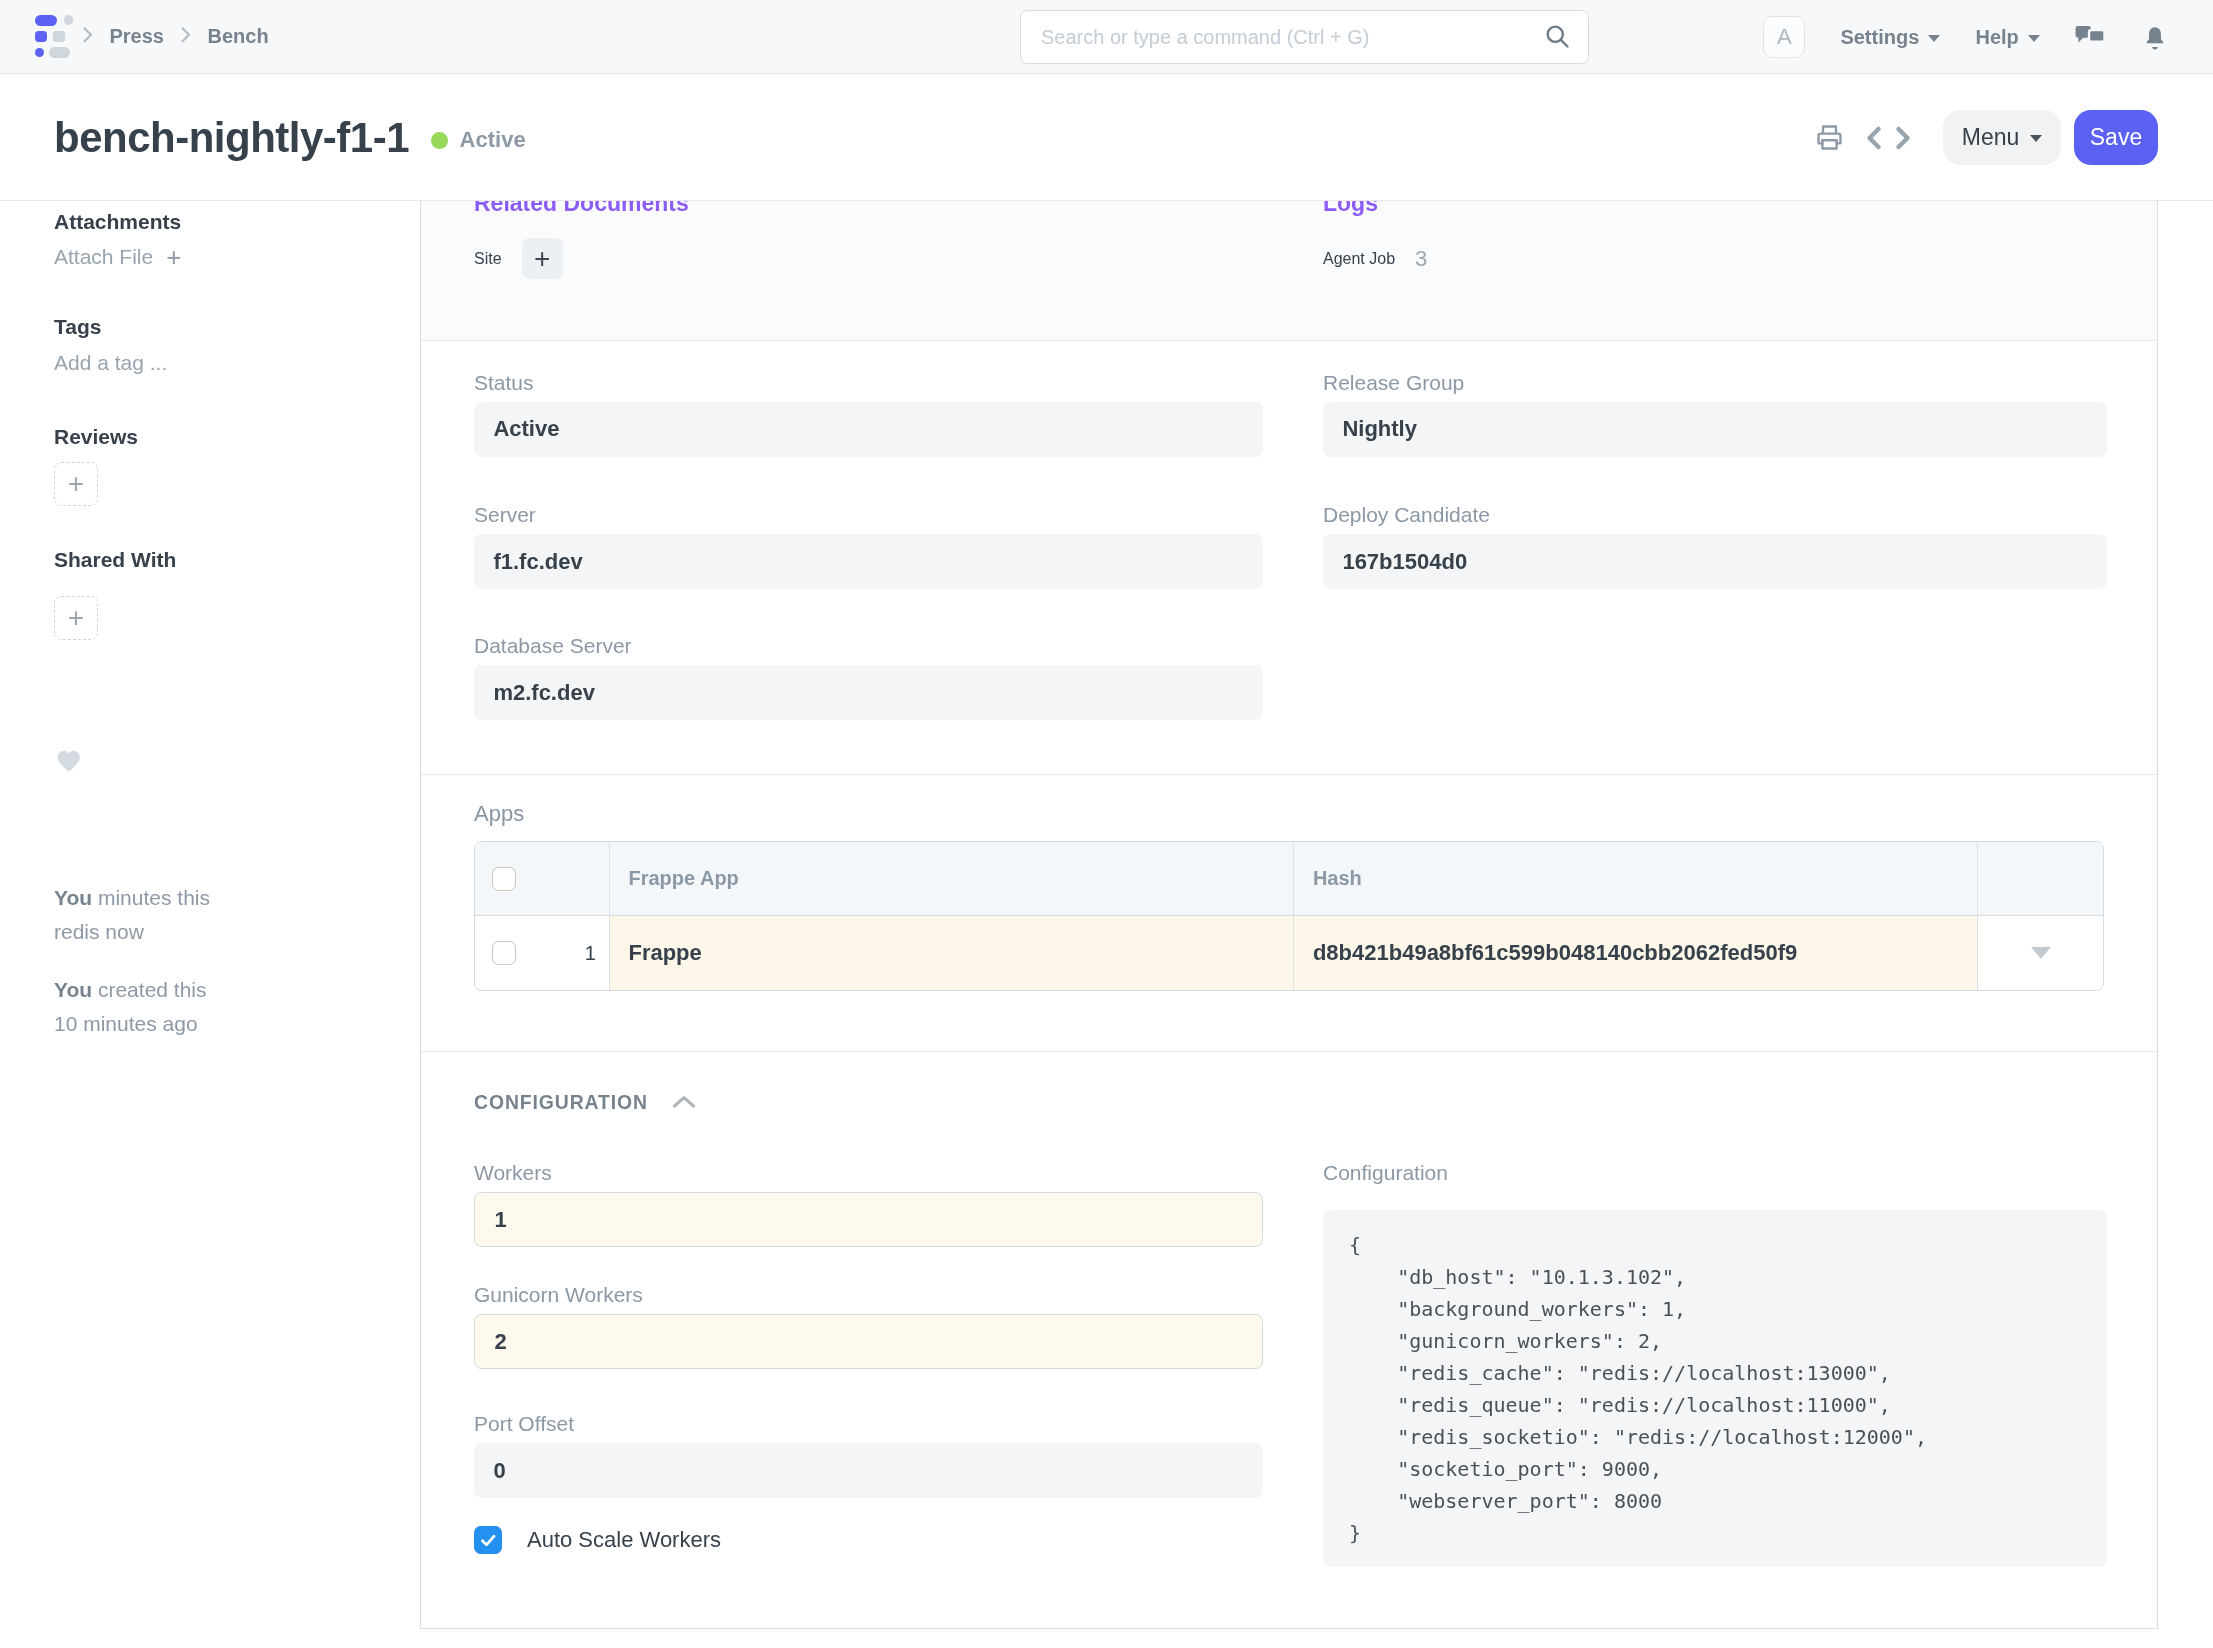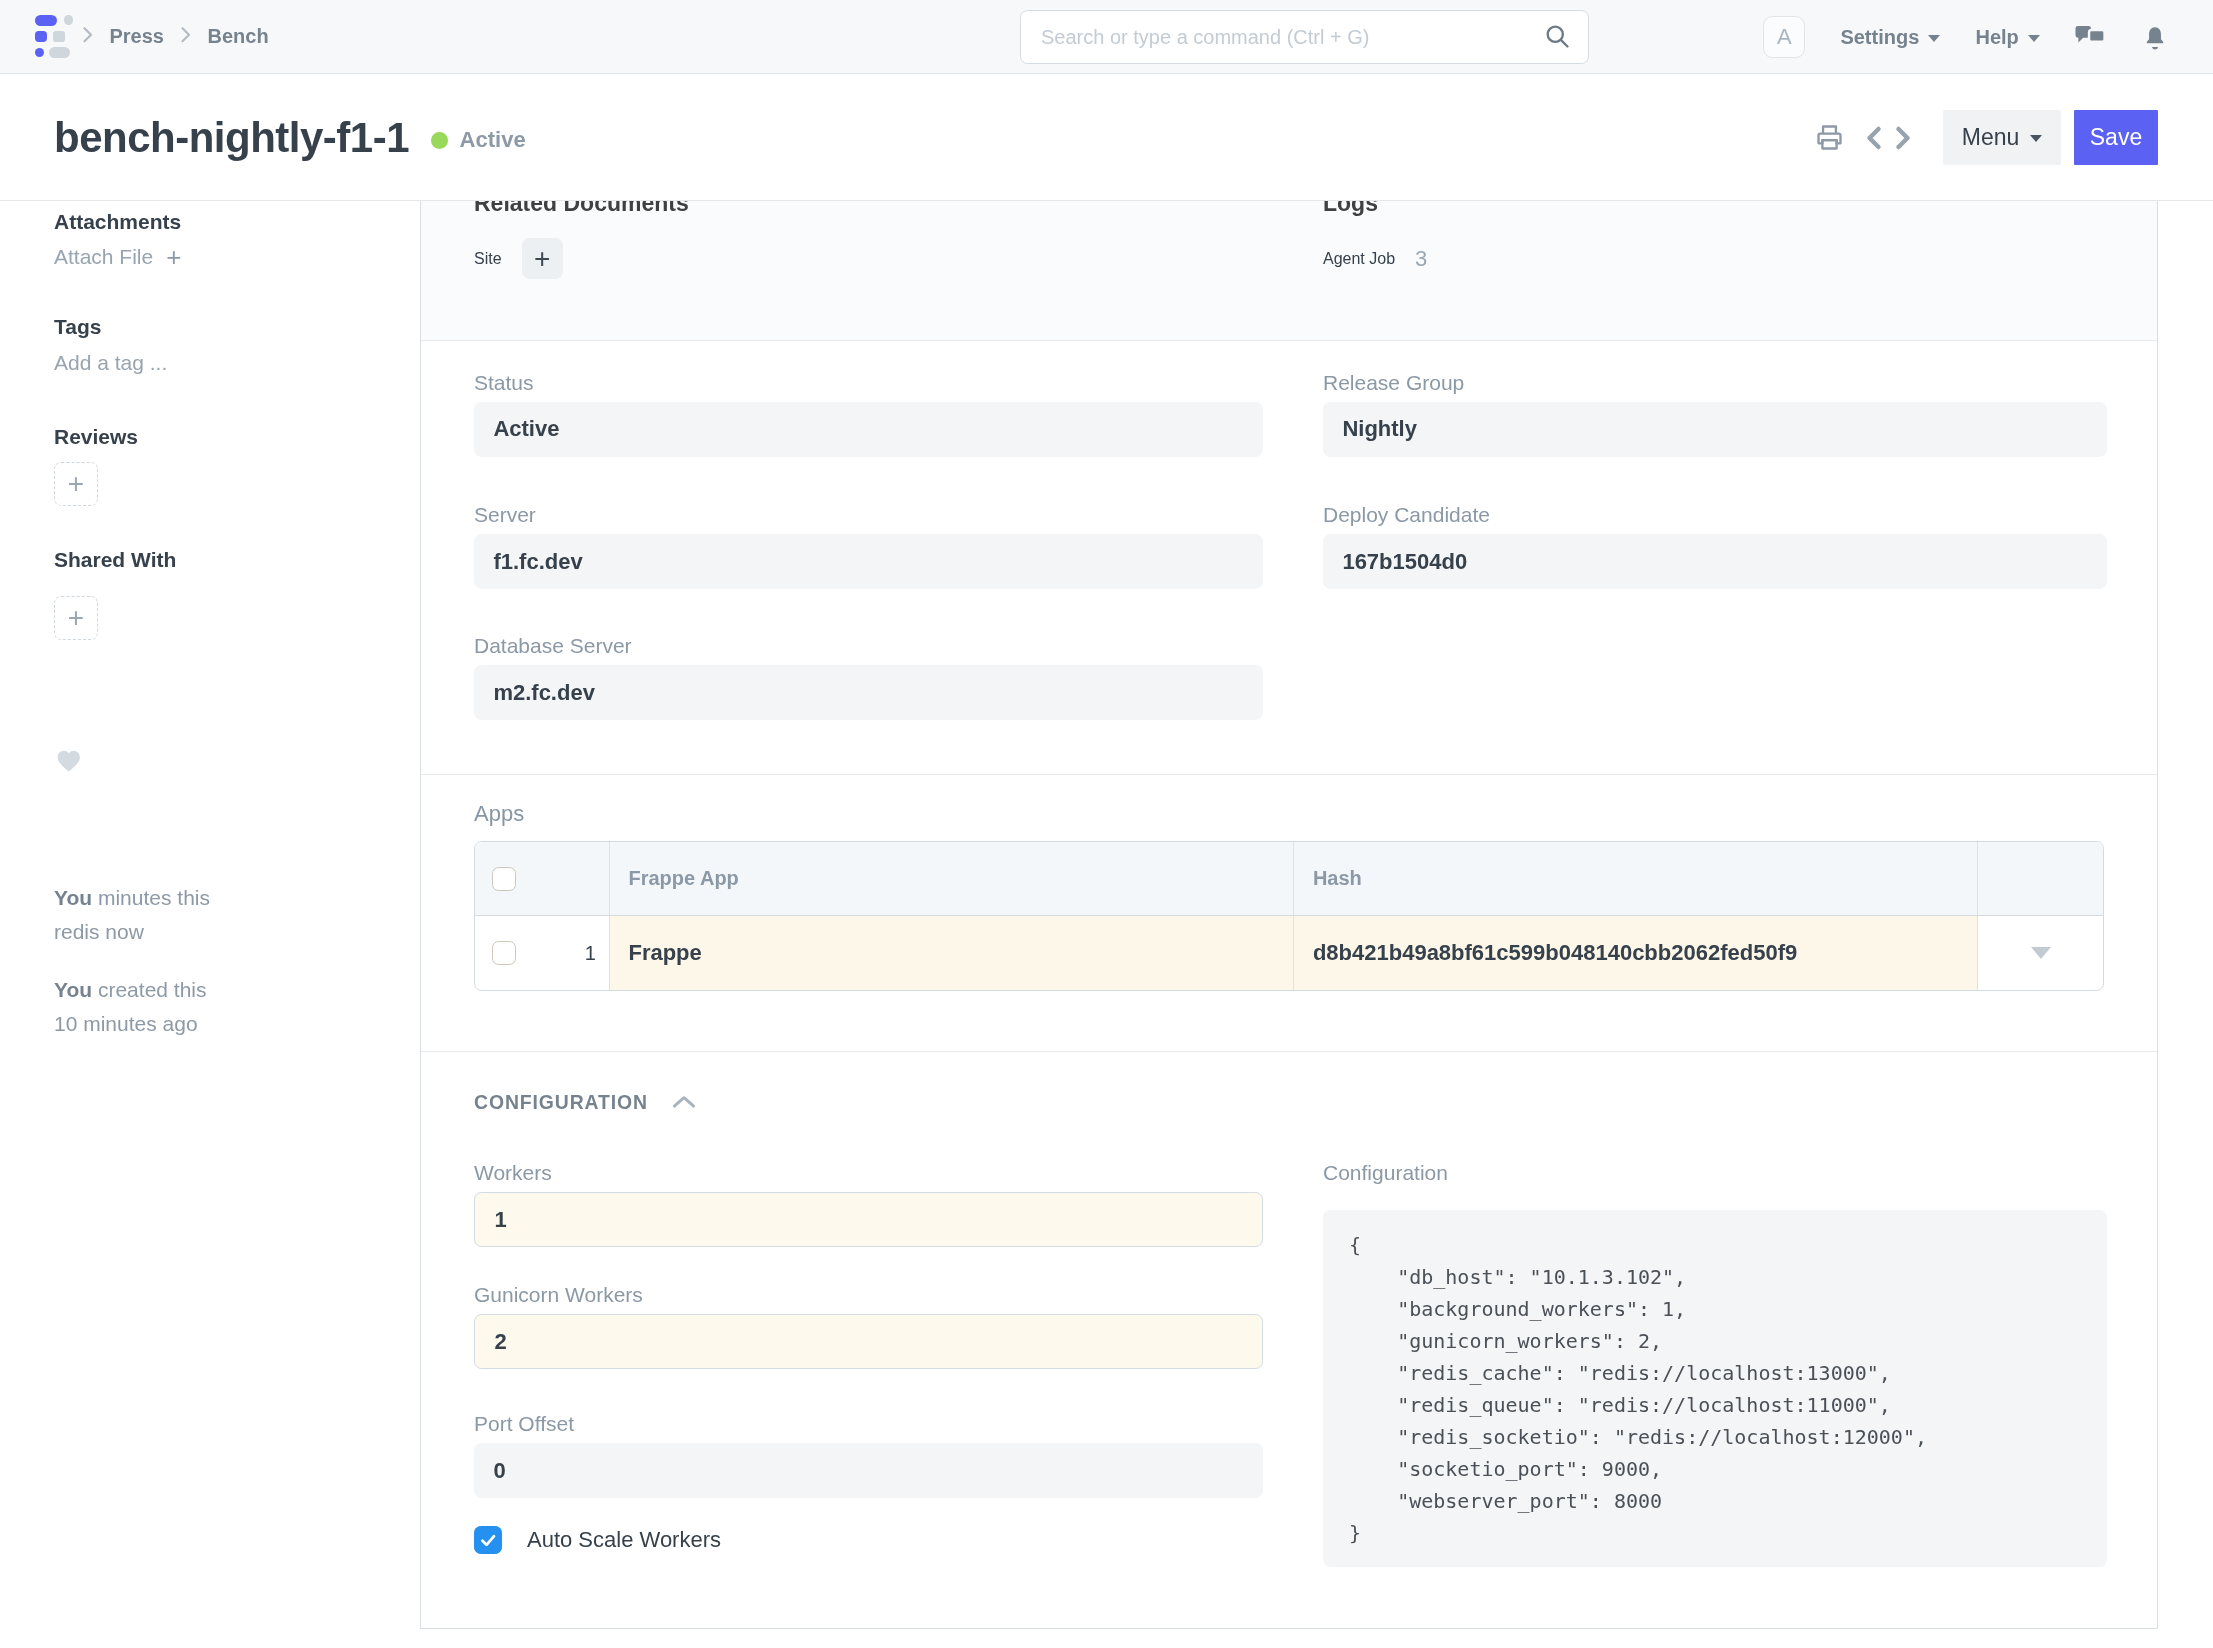--- a/index.html
+++ b/index.html
@@ -41,21 +41,21 @@
   
   .title-bar { position:absolute; top:74px; left:0; width:100%; height:127px; background:#fff;
                border-bottom:0.9px solid #e4e8eb; }
   .title-left { position:absolute; left:54px; top:0; height:127px; display:flex; align-items:center; gap:22px; }
   .page-title { font-size:42px; font-weight:700; color:#36414c; letter-spacing:-0.5px; }
   .indicator { display:flex; align-items:center; gap:12px; margin-top:5.5px; }
   .dot { width:16.6px; height:16.6px; border-radius:50%; background:#98d85b; }
   .indicator span.txt { font-size:22px; font-weight:700; color:#8d99a6; }
   .title-actions { position:absolute; right:55px; top:0; height:127px; display:flex; align-items:center; gap:13px; }
   .nav-arrows { display:flex; align-items:center; gap:5.5px; margin-right:14.8px; }
-  .btn { height:55px; border-radius:1px; border:none; font-family:"Liberation Sans",sans-serif;
+  .btn { height:55px; border-radius:17px; border:none; font-family:"Liberation Sans",sans-serif;
          font-size:23px; display:flex; align-items:center; justify-content:center; cursor:pointer; }
   .btn-menu { width:118px; background:#f0f2f4; color:#36414c; gap:11px; }
   .btn-menu .caret { border-top-color:#4a545e; }
   .btn-save { width:84px; background:#5b61f3; color:#fff; }
 
   
   .sidebar { position:absolute; left:0; top:201px; width:420px; bottom:0; background:#fff;padding-left:36px; }
   .sb { position:absolute; left:54px; }
   .sb-head { font-size:21px; font-weight:700; color:#36414c; }
   .sb-link { font-size:21px; color:#98a4af; cursor:pointer; display:flex; align-items:center; gap:13px; }
@@ -73,21 +73,21 @@
            display:flex; flex-direction:column; }
   .sect { position:relative; padding:0 52px 0 53px; }
   .sect-dash   { height:140px; background:#fafbfc; border-bottom:0.9px solid #e6eaed; overflow:hidden; }
   .sect-fields { height:434px; border-bottom:0.9px solid #e6eaed; }
   .sect-apps   { height:277px; border-bottom:0.9px solid #e6eaed; }
   .sect-config { flex:1; }
   .col-left  { position:absolute; left:53px;  width:789px; }
   .col-right { position:absolute; left:902px; width:784px; }
 
   
-  .dash-head { position:absolute; top:-11px; font-size:23px; font-weight:700; color:#404040; }
+  .dash-head { position:absolute; top:-11px; font-size:23px; font-weight:700; color:#8b5cf6; }
   .dash-row { position:absolute; top:37px; height:41px; display:flex; align-items:center; gap:20px; }
   .dash-link { font-size:16px; color:#36414c; cursor:pointer; }
   .plus-btn { width:41px; height:41px; background:#edf0f3; border-radius:7.4px;
               display:flex; align-items:center; justify-content:center;
               font-size:28px; font-weight:300; color:#3d4852; cursor:pointer; }
   .dash-count { font-size:22px; color:#9aa7b1; }
 
   
   .fgroup { position:absolute; width:100%; }
   .flabel { font-size:21px; color:#8b98a5; }

